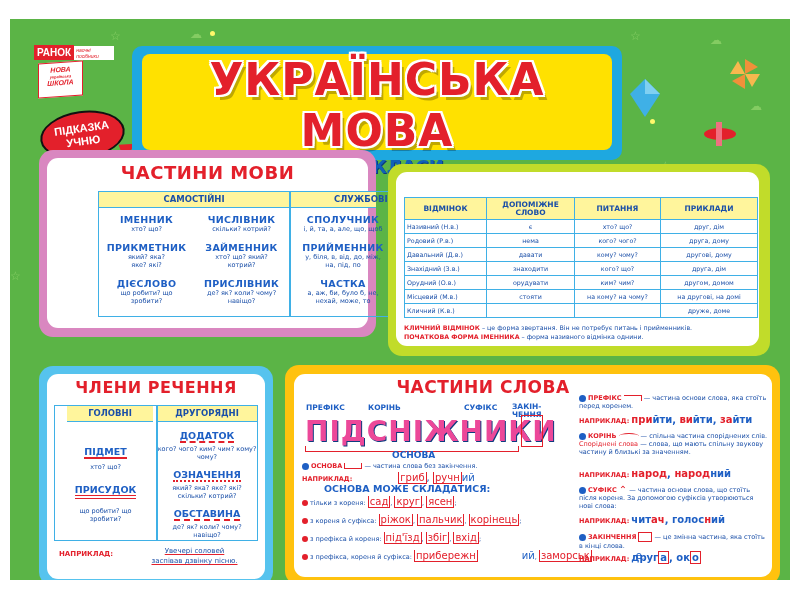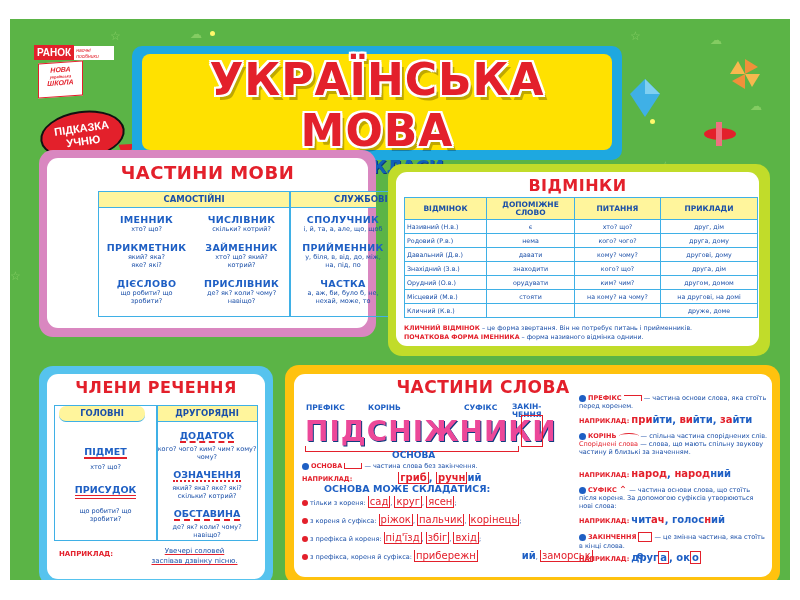--- a/index.html
+++ b/index.html
@@ -72,21 +72,21 @@
   .p4 .ptitle { font-size: 17px; margin-top: 3px; margin-left: -100px; }
   .morph-label { position: absolute; font-weight: bold; font-size: 7.5px; color: #1e5fc4; }
   .big-word { position: absolute; left: 11px; top: 41px; font-weight: bold; font-size: 28px; color: #ec4899; letter-spacing: 1px; text-shadow: 1px 1px 0 #0d3c80; }
   .ending-box { position: absolute; left: 227px; top: 41px; width: 22px; height: 32px; border: 1.5px solid #e3202b; }
   .osnova-bracket { position: absolute; left: 11px; top: 72px; width: 214px; height: 6px; border: 1.5px solid #e3202b; border-top: none; }
   .osnova-label { position: absolute; left: 98px; top: 76px; font-weight: bold; font-size: 9px; color: #1e5fc4; }
   .cs-line { position: absolute; left: 8px; font-size: 6.5px; color: #1a4fa8; white-space: nowrap; }
   .cs-line .bul { display: inline-block; width: 6px; height: 6px; border-radius: 50%; background: #e3202b; vertical-align: middle; margin-right: 2px; }
   .cs-line .bulb { display: inline-block; width: 7px; height: 7px; border-radius: 50%; background: #1e5fc4; vertical-align: middle; margin-right: 2px; }
   .cs-line .red { color: #e3202b; font-weight: bold; }
-  .cs-line .ex { color: #1e5fc4; font-size: 10px; font-weight: bold; padding-left: 44px; }
+  .cs-line .ex { color: #1e5fc4; font-size: 10px; font-weight: normal; padding-left: 44px; }
   .seg { color: #e3202b; font-size: 10px; border: 1.2px solid #e3202b; border-top: none; padding: 0 1px; }
   .cs-heading { position: absolute; left: 30px; top: 109px; font-weight: bold; font-size: 9.5px; color: #1e5fc4; }
 
   .rc { position: absolute; left: 285px; font-size: 6.5px; color: #1a4fa8; line-height: 8px; width: 190px; }
   .rc .red { color: #e3202b; font-weight: bold; }
   .rc .bulb { display: inline-block; width: 7px; height: 7px; border-radius: 50%; background: #1e5fc4; vertical-align: middle; margin-right: 2px; }
   .rc .ex { color: #1e5fc4; font-size: 10px; font-weight: bold; }
   .rc .ex .r { color: #e3202b; }
   .rc .ex .box { border: 1.2px solid #e3202b; color: #1e5fc4; padding: 0 1px; }
   .sym-pref { display: inline-block; width: 18px; height: 6px; border-top: 1.5px solid #e3202b; border-right: 1.5px solid #e3202b; vertical-align: middle; }
@@ -195,21 +195,20 @@
         <div class="pm-cell" style="left:191px;top:86px;width:106px;">
           <div class="h">ЧАСТКА</div>
           <div class="q" style="padding:0 10px;">а, аж, би, було б, не, нехай, може, то</div>
         </div>
       </div>
     </div>
   </div>
 
   <div class="panel p2">
     <div class="panel-inner">
-      <div class="ptitle">ВІДМІНКИ</div>
       <table class="vt">
         <thead>
           <tr>
             <th style="width:82px">ВІДМІНОК</th>
             <th style="width:88px">ДОПОМІЖНЕ СЛОВО</th>
             <th style="width:86px">ПИТАННЯ</th>
             <th>ПРИКЛАДИ</th>
           </tr>
         </thead>
         <tbody>
@@ -259,21 +258,21 @@
       </table>
       <div class="vnote" style="top:152px;"><b>КЛИЧНИЙ ВІДМІНОК</b><span> – це форма звертання. Він не потребує питань і прийменників.</span></div>
       <div class="vnote" style="top:161px;"><b>ПОЧАТКОВА ФОРМА ІМЕННИКА</b><span> – форма називного відмінка однини.</span></div>
     </div>
   </div>
 
   <div class="panel p3">
     <div class="panel-inner">
       <div class="ptitle">ЧЛЕНИ РЕЧЕННЯ</div>
       <div class="cr-grid">
-        <div class="pm-head" style="left:4px;width:86px;border-radius:7px;">ГОЛОВНІ</div>
+        <div class="pm-head" style="left:12px;width:86px;">ГОЛОВНІ</div>
         <div class="pm-head" style="left:102px;width:100px;">ДРУГОРЯДНІ</div>
         <div class="pm-vline" style="left:101px;"></div>
 
         <div class="cr-cell" style="left:0;top:34px;width:101px;">
           <div class="h">ПІДМЕТ</div>
           <div class="q" style="margin-top:4px;">хто? що?</div>
         </div>
         <div class="cr-cell" style="left:0;top:72px;width:101px;">
           <div class="h dbl">ПРИСУДОК</div>
           <div class="q" style="margin-top:8px;padding:0 22px;">що робити? що зробити?</div>

